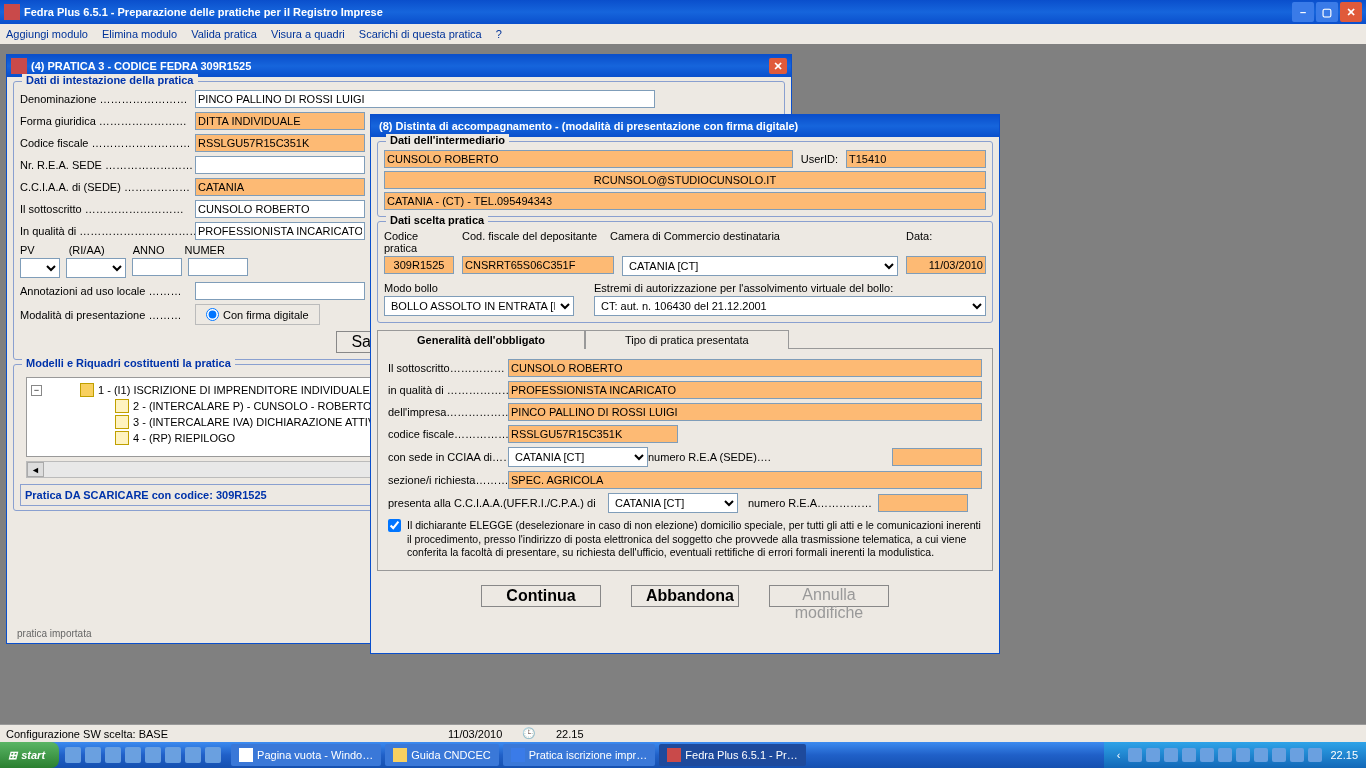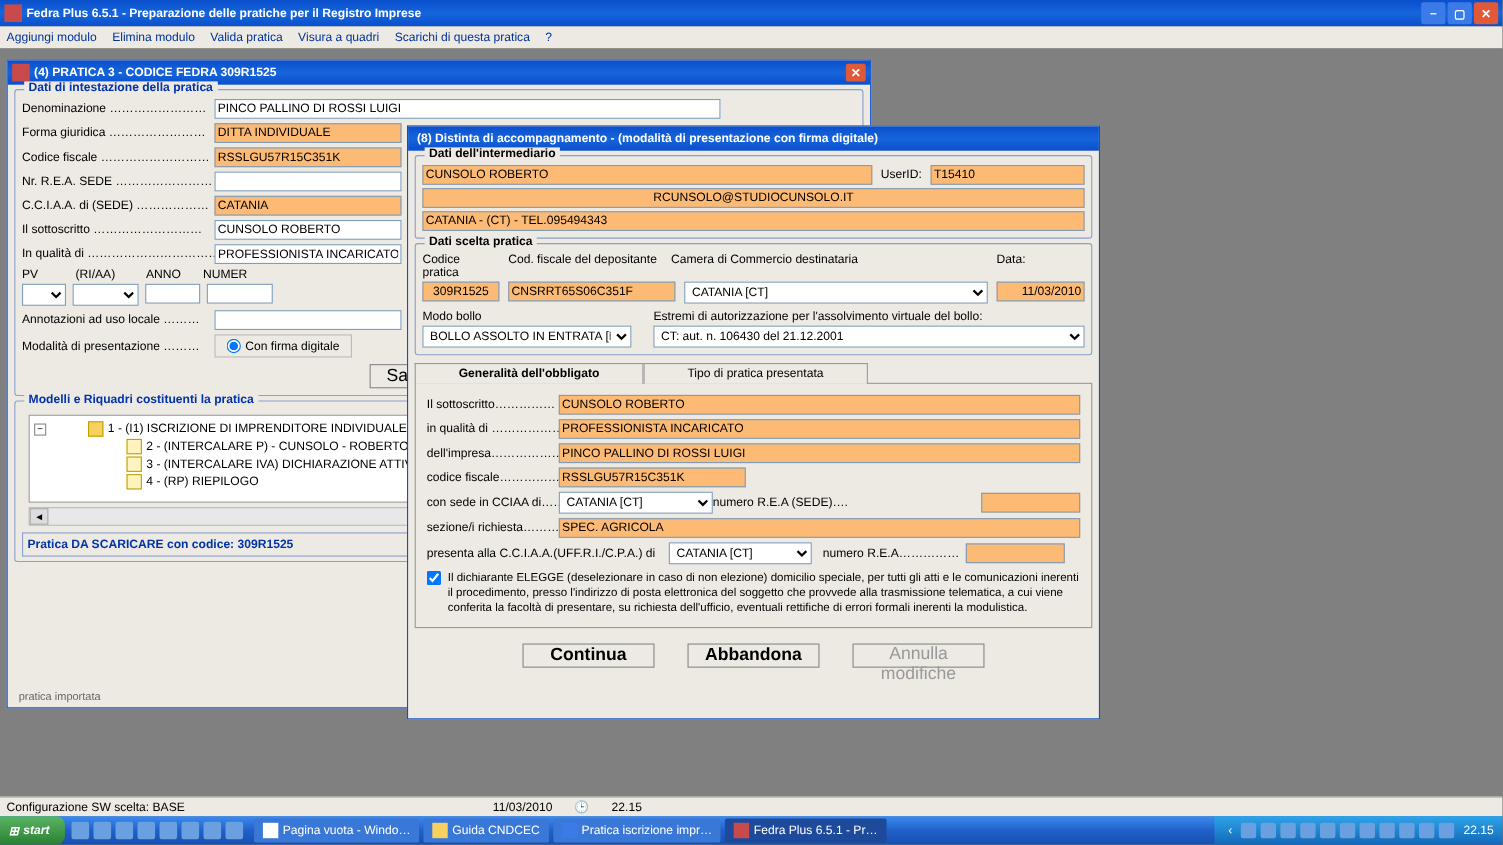--- a/index.html
+++ b/index.html
@@ -279,21 +279,21 @@
         <input class="field ro" readonly="" style="width: 90px; margin-left: 6px;">
         </div>
       <div style="display:flex; gap:6px; margin-top:6px; align-items:flex-start">
         <input type="checkbox" checked="" class="cb" style="">
         <div style="font-size:10.5px; line-height:1.3">Il dichiarante ELEGGE (deselezionare in caso di non elezione) domicilio speciale, per tutti gli atti e le comunicazioni inerenti il procedimento, presso l'indirizzo di posta elettronica del soggetto che provvede alla trasmissione telematica, a cui viene conferita la facoltà di presentare, su richiesta dell'ufficio, eventuali rettifiche di errori formali inerenti la modulistica.</div>
       </div>
     </div>
 
     <div class="dlg-btns">
       <button class="btn-classic" style="font-weight:bold; width:120px">Continua</button>
-      <button class="btn-classic" style="font-weight:bold; width:120px">Abbandona</button>
+      <button class="btn-classic" style="font-weight:bold; width:108px">Abbandona</button>
       <button class="btn-classic" style="width:120px" disabled="">Annulla modifiche</button>
     </div>
   </div>
 
 </div>
 
 <div class="status-app">
   <span>Configurazione SW scelta: BASE</span>
   <span style="margin-left:260px">11/03/2010</span>
   <span>🕒</span>

